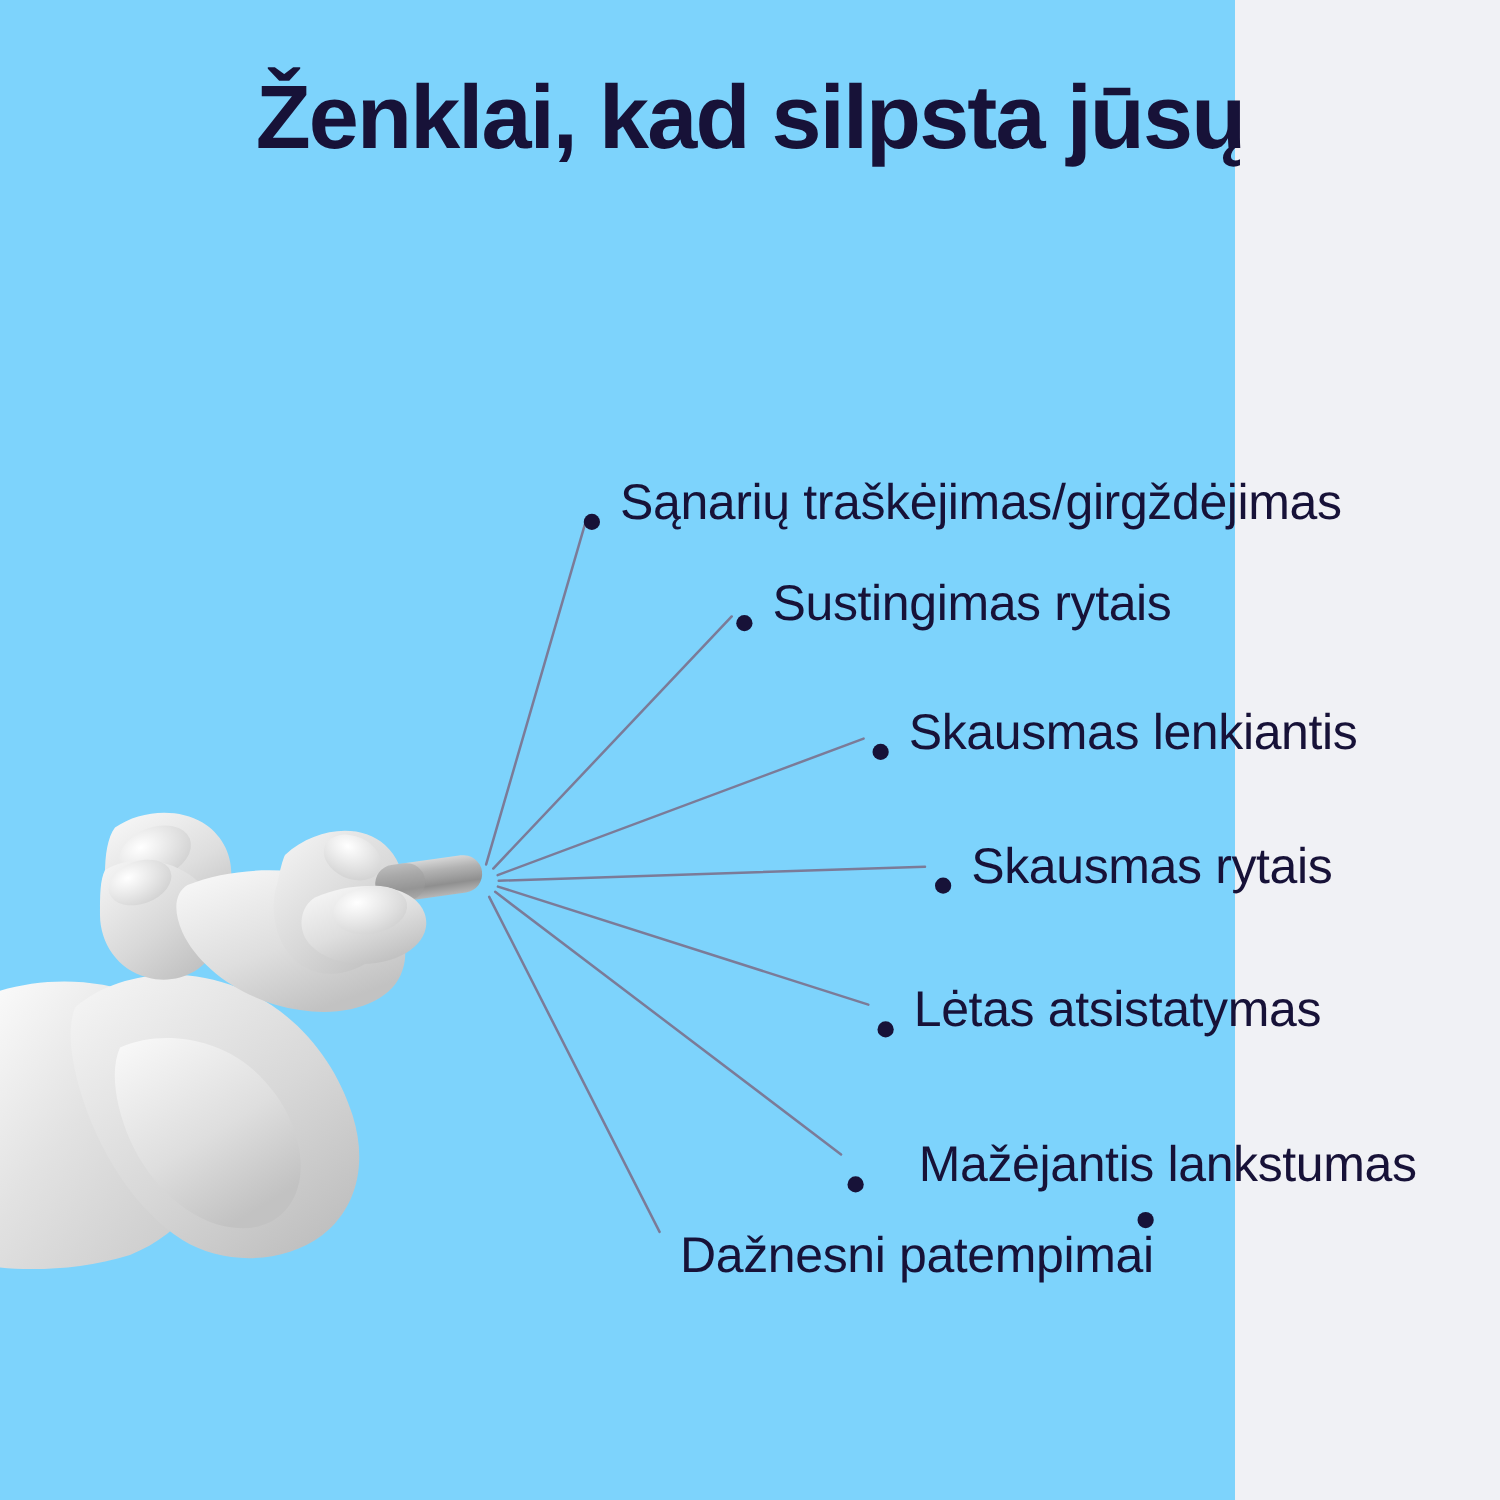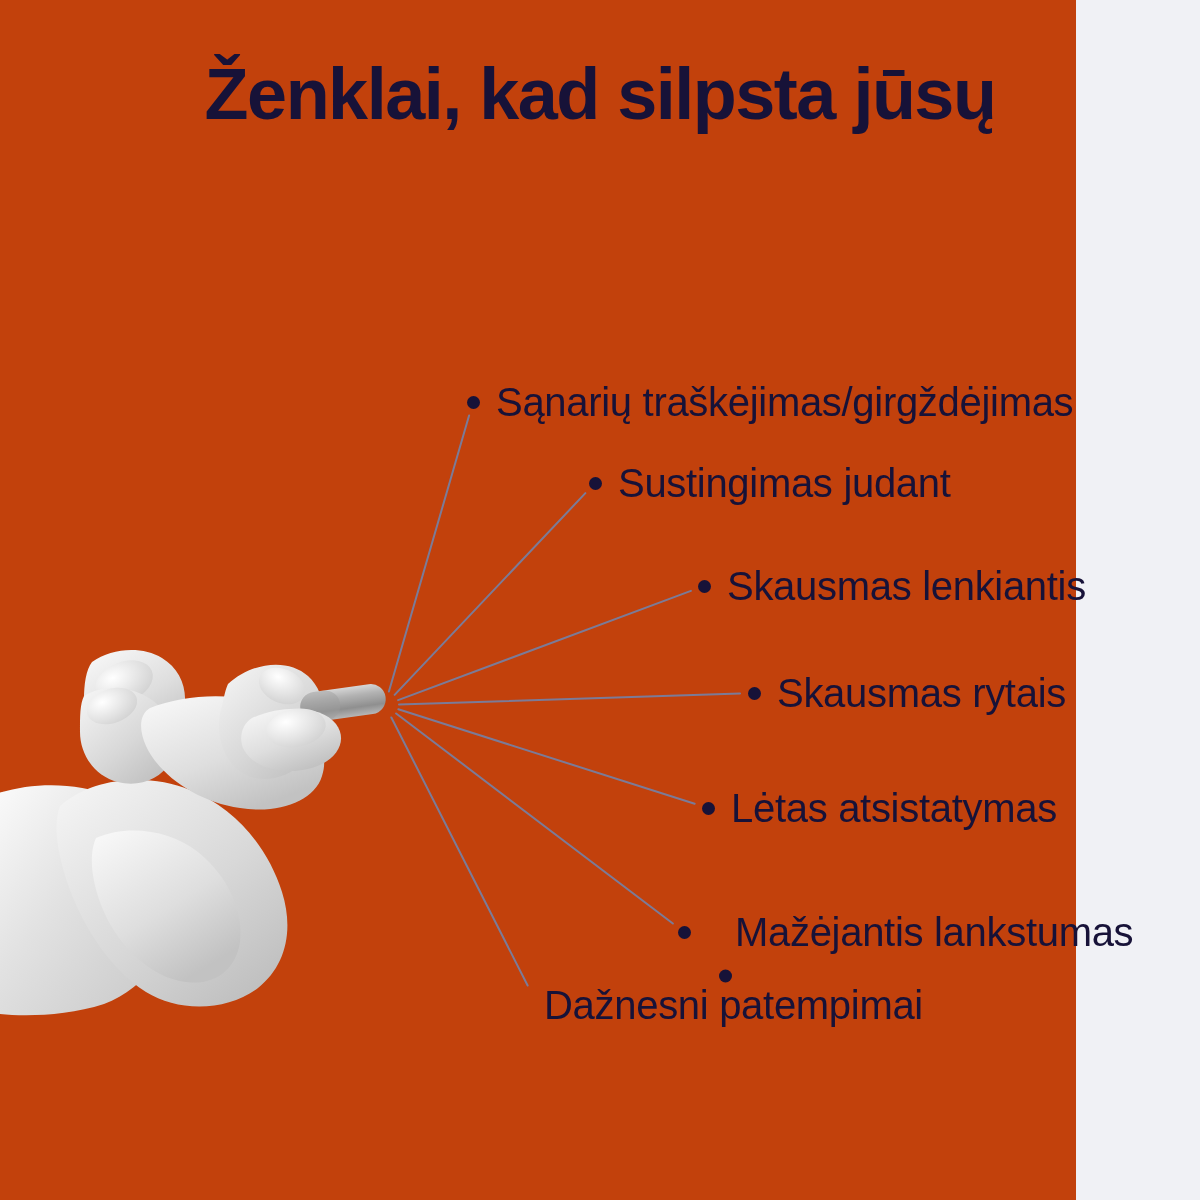--- a/index.html
+++ b/index.html
@@ -8,23 +8,23 @@
   }
   body {
     width: 1200px;
     height: 1200px;
     background: #f0f1f5;
     font-family: "Liberation Sans", sans-serif;
     overflow: hidden;
   }
   #poster {
     position: relative;
-    width: 1076px;
+    width: 988px;
     height: 1200px;
-    background: #c2410c;
+    background: #7dd3fc;
   }
 
   
   .header {
     position: absolute;
     top: 0;
     left: 0;
     width: 1200px;
     text-align: center;
     padding-top: 56px;
@@ -70,21 +70,21 @@
     top: 0;
     width: 1200px;
     height: 1200px;
     pointer-events: none;
   }
 
   
   .callout {
     position: absolute;
     display: flex;
-    align-items: center;
+    align-items: flex-end;
     white-space: nowrap;
     transform: translateY(-50%);
   }
   .callout .bullet {
     width: 13px;
     height: 13px;
     border-radius: 50%;
     background: #171238;
     flex: 0 0 auto;
   }
@@ -188,21 +188,21 @@
       </g>
   </svg>
 
   <div id="callouts">
       <div class="callout" style="left: 467px; top: 402px;">
         <span class="bullet" style="background: rgb(23, 18, 56);"></span>
         <span class="label" style="color: rgb(23, 18, 56);">Sąnarių traškėjimas/girgždėjimas</span>
       </div>
       <div class="callout" style="left: 589px; top: 483px;">
         <span class="bullet" style="background: rgb(23, 18, 56);"></span>
-        <span class="label" style="color: rgb(23, 18, 56);">Sustingimas judant</span>
+        <span class="label" style="color: rgb(23, 18, 56);">Sustingimas rytais</span>
       </div>
       <div class="callout" style="left: 698px; top: 586px;">
         <span class="bullet" style="background: rgb(23, 18, 56);"></span>
         <span class="label" style="color: rgb(23, 18, 56);">Skausmas lenkiantis</span>
       </div>
       <div class="callout" style="left: 748px; top: 693px;">
         <span class="bullet" style="background: rgb(23, 18, 56);"></span>
         <span class="label" style="color: rgb(23, 18, 56);">Skausmas rytais</span>
       </div>
       <div class="callout" style="left: 702px; top: 808px;">

